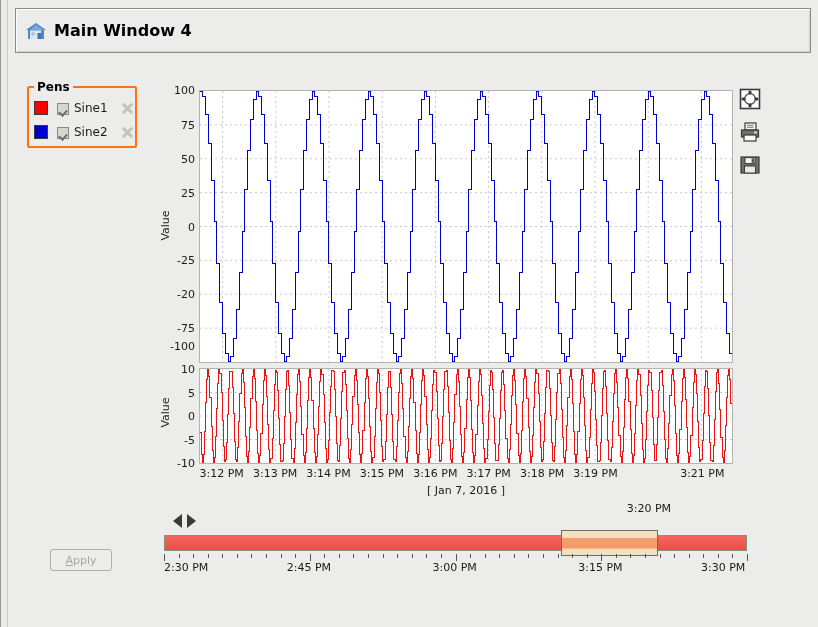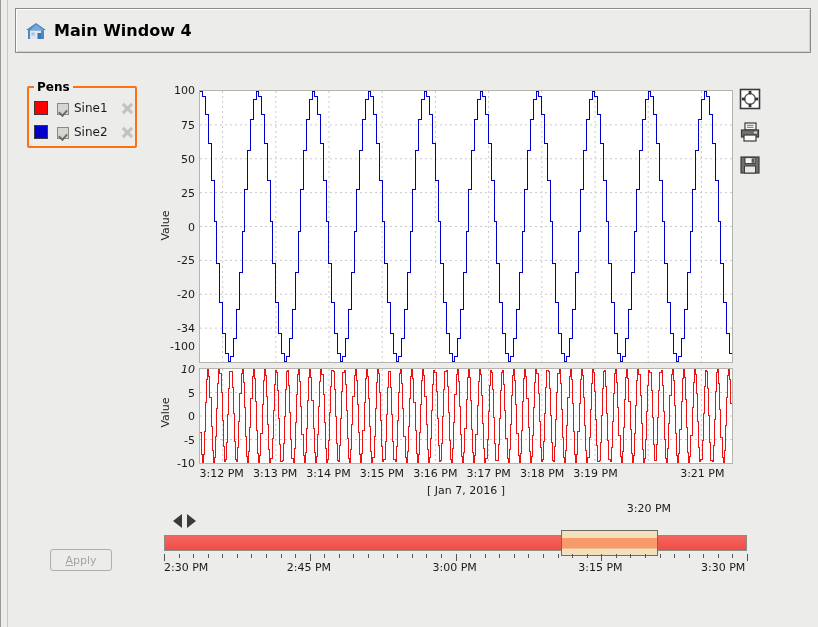--- a/index.html
+++ b/index.html
@@ -277,21 +277,21 @@
         </svg>
     </div>
     <div id="ytick-top" style="position:absolute; left:150px; top:90px; width:44px; height:273px;">
         <div class="ytick" style="top: 0;">100</div>
         <div class="ytick" style="top: 34.875px;">75</div>
         <div class="ytick" style="top: 68.75px;">50</div>
         <div class="ytick" style="top: 102.625px;">25</div>
         <div class="ytick" style="top: 136.5px;">0</div>
         <div class="ytick" style="top: 170.375px;">-25</div>
         <div class="ytick" style="top: 204.25px;">-20</div>
-        <div class="ytick" style="top: 238.125px;">-34</div>
+        <div class="ytick" style="top: 238.125px;">-75</div>
         <div class="ytick" style="top: 256px;">-100</div>
       </div>
 
     <div class="axis-title" style="left:134px; top:406px; width:60px; text-align:center;">Value</div>
     <div class="plot-box" id="plot-bottom">
       <svg id="svg-bottom" width="532" height="94" style="display:block">
           <line x1="0" x2="532" y1="23.5" y2="23.5" stroke="#c9c9c9" stroke-width="1" stroke-dasharray="2,3"></line>
           <line x1="0" x2="532" y1="47" y2="47" stroke="#c9c9c9" stroke-width="1" stroke-dasharray="2,3"></line>
           <line x1="0" x2="532" y1="70.5" y2="70.5" stroke="#c9c9c9" stroke-width="1" stroke-dasharray="2,3"></line>
           <line x1="22.6" x2="22.6" y1="0" y2="94" stroke="#c9c9c9" stroke-width="1" stroke-dasharray="2,3"></line>
@@ -301,21 +301,21 @@
           <line x1="235.4" x2="235.4" y1="0" y2="94" stroke="#c9c9c9" stroke-width="1" stroke-dasharray="2,3"></line>
           <line x1="288.6" x2="288.6" y1="0" y2="94" stroke="#c9c9c9" stroke-width="1" stroke-dasharray="2,3"></line>
           <line x1="341.80000000000007" x2="341.80000000000007" y1="0" y2="94" stroke="#c9c9c9" stroke-width="1" stroke-dasharray="2,3"></line>
           <line x1="395.00000000000006" x2="395.00000000000006" y1="0" y2="94" stroke="#c9c9c9" stroke-width="1" stroke-dasharray="2,3"></line>
           <line x1="448.20000000000005" x2="448.20000000000005" y1="0" y2="94" stroke="#c9c9c9" stroke-width="1" stroke-dasharray="2,3"></line>
           <line x1="501.40000000000003" x2="501.40000000000003" y1="0" y2="94" stroke="#c9c9c9" stroke-width="1" stroke-dasharray="2,3"></line>
           <path d="M0.00,63.07 L1.11,63.07 L1.11,85.62 L2.22,85.62 L2.22,94.00 L3.33,94.00 L3.33,85.14 L4.43,85.14 L4.43,62.30 L5.54,62.30 L5.54,33.85 L6.65,33.85 L6.65,10.22 L7.76,10.22 L7.76,0.08 L8.87,0.08 L8.87,7.14 L9.97,7.14 L9.97,28.82 L11.08,28.82 L11.08,57.17 L12.19,57.17 L12.19,81.79 L13.30,81.79 L13.30,93.65 L14.41,93.65 L14.41,88.40 L15.52,88.40 L15.52,67.97 L16.63,67.97 L16.63,39.85 L17.73,39.85 L17.73,14.35 L18.84,14.35 L18.84,0.82 L19.95,0.82 L19.95,4.23 L21.06,4.23 L21.06,23.32 L22.17,23.32 L22.17,51.10 L23.27,51.10 L23.27,77.37 L24.38,77.37 L24.38,92.50 L25.49,92.50 L25.49,90.95 L26.60,90.95 L26.60,73.28 L27.71,73.28 L27.71,45.97 L28.82,45.97 L28.82,19.04 L29.93,19.04 L29.93,2.36 L31.03,2.36 L31.03,2.05 L32.14,2.05 L32.14,18.23 L33.25,18.23 L33.25,44.95 L34.36,44.95 L34.36,72.43 L35.47,72.43 L35.47,90.58 L36.58,90.58 L36.58,92.75 L37.68,92.75 L37.68,78.14 L38.79,78.14 L38.79,52.12 L39.90,52.12 L39.90,24.21 L41.01,24.21 L41.01,4.67 L42.12,4.67 L42.12,0.64 L43.23,0.64 L43.23,13.62 L44.33,13.62 L44.33,38.84 L45.44,38.84 L45.44,67.05 L46.55,67.05 L46.55,87.91 L47.66,87.91 L47.66,93.76 L48.77,93.76 L48.77,82.47 L49.88,82.47 L49.88,58.17 L50.98,58.17 L50.98,29.77 L52.09,29.77 L52.09,7.69 L53.20,7.69 L53.20,0.03 L54.31,0.03 L54.31,9.59 L55.42,9.59 L55.42,32.87 L56.52,32.87 L56.52,61.33 L57.63,61.33 L57.63,84.54 L58.74,84.54 L58.74,93.98 L59.85,93.98 L59.85,86.19 L60.96,86.19 L60.96,64.03 L62.07,64.03 L62.07,35.63 L63.17,35.63 L63.17,11.39 L64.28,11.39 L64.28,0.22 L65.39,0.22 L65.39,6.19 L66.50,6.19 L66.50,27.14 L67.61,27.14 L67.61,55.36 L68.72,55.36 L68.72,80.52 L69.83,80.52 L69.83,93.39 L70.93,93.39 L70.93,89.24 L72.04,89.24 L72.04,69.61 L73.15,69.61 L73.15,41.68 L74.26,41.68 L74.26,15.70 L75.37,15.70 L75.37,1.20 L76.47,1.20 L76.47,3.50 L77.58,3.50 L77.58,21.75 L78.69,21.75 L78.69,49.25 L79.80,49.25 L79.80,75.94 L80.91,75.94 L80.91,92.01 L82.02,92.01 L82.02,91.57 L83.13,91.57 L83.13,74.79 L84.23,74.79 L84.23,47.82 L85.34,47.82 L85.34,20.55 L86.45,20.55 L86.45,2.98 L87.56,2.98 L87.56,1.55 L88.67,1.55 L88.67,16.79 L89.78,16.79 L89.78,43.11 L90.88,43.11 L90.88,70.85 L91.99,70.85 L91.99,89.85 L93.10,89.85 L93.10,93.14 L94.21,93.14 L94.21,79.50 L95.32,79.50 L95.32,53.95 L96.42,53.95 L96.42,25.85 L97.53,25.85 L97.53,5.50 L98.64,5.50 L98.64,0.38 L99.75,0.38 L99.75,12.35 L100.86,12.35 L100.86,37.03 L101.97,37.03 L101.97,65.36 L103.08,65.36 L103.08,86.97 L104.18,86.97 L104.18,93.91 L105.29,93.91 L105.29,83.65 L106.40,83.65 L106.40,59.95 L107.51,59.95 L107.51,31.50 L108.62,31.50 L108.62,8.74 L109.72,8.74 L109.72,0.00 L110.83,0.00 L110.83,8.50 L111.94,8.50 L111.94,31.12 L113.05,31.12 L113.05,59.56 L114.16,59.56 L114.16,83.40 L115.27,83.40 L115.27,93.89 L116.38,93.89 L116.38,87.18 L117.48,87.18 L117.48,65.74 L118.59,65.74 L118.59,37.43 L119.70,37.43 L119.70,12.63 L120.81,12.63 L120.81,0.43 L121.92,0.43 L121.92,5.31 L123.03,5.31 L123.03,25.48 L124.13,25.48 L124.13,53.54 L125.24,53.54 L125.24,79.20 L126.35,79.20 L126.35,93.06 L127.46,93.06 L127.46,90.02 L128.57,90.02 L128.57,71.21 L129.67,71.21 L129.67,43.52 L130.78,43.52 L130.78,17.10 L131.89,17.10 L131.89,1.65 L133.00,1.65 L133.00,2.83 L134.11,2.83 L134.11,20.21 L135.22,20.21 L135.22,47.41 L136.32,47.41 L136.32,74.46 L137.43,74.46 L137.43,91.44 L138.54,91.44 L138.54,92.12 L139.65,92.12 L139.65,76.26 L140.76,76.26 L140.76,49.66 L141.87,49.66 L141.87,22.09 L142.97,22.09 L142.97,3.66 L144.08,3.66 L144.08,1.11 L145.19,1.11 L145.19,15.40 L146.30,15.40 L146.30,41.27 L147.41,41.27 L147.41,69.25 L148.52,69.25 L148.52,89.06 L149.63,89.06 L149.63,93.45 L150.73,93.45 L150.73,80.81 L151.84,80.81 L151.84,55.77 L152.95,55.77 L152.95,27.51 L154.06,27.51 L154.06,6.40 L155.17,6.40 L155.17,0.18 L156.28,0.18 L156.28,11.13 L157.38,11.13 L157.38,35.23 L158.49,35.23 L158.49,63.65 L159.60,63.65 L159.60,85.96 L160.71,85.96 L160.71,93.99 L161.82,93.99 L161.82,84.78 L162.93,84.78 L162.93,61.72 L164.03,61.72 L164.03,33.26 L165.14,33.26 L165.14,9.84 L166.25,9.84 L166.25,0.04 L167.36,0.04 L167.36,7.47 L168.47,7.47 L168.47,29.39 L169.57,29.39 L169.57,57.77 L170.68,57.77 L170.68,82.20 L171.79,82.20 L171.79,93.72 L172.90,93.72 L172.90,88.11 L174.01,88.11 L174.01,67.42 L175.12,67.42 L175.12,39.24 L176.22,39.24 L176.22,13.91 L177.33,13.91 L177.33,0.71 L178.44,0.71 L178.44,4.49 L179.55,4.49 L179.55,23.86 L180.66,23.86 L180.66,51.71 L181.77,51.71 L181.77,77.83 L182.88,77.83 L182.88,92.65 L183.98,92.65 L183.98,90.73 L185.09,90.73 L185.09,72.77 L186.20,72.77 L186.20,45.36 L187.31,45.36 L187.31,18.55 L188.42,18.55 L188.42,2.18 L189.53,2.18 L189.53,2.24 L190.63,2.24 L190.63,18.71 L191.74,18.71 L191.74,45.56 L192.85,45.56 L192.85,72.94 L193.96,72.94 L193.96,90.80 L195.07,90.80 L195.07,92.60 L196.18,92.60 L196.18,77.68 L197.28,77.68 L197.28,51.50 L198.39,51.50 L198.39,23.68 L199.50,23.68 L199.50,4.40 L200.61,4.40 L200.61,0.75 L201.72,0.75 L201.72,14.06 L202.82,14.06 L202.82,39.45 L203.93,39.45 L203.93,67.60 L205.04,67.60 L205.04,88.21 L206.15,88.21 L206.15,93.70 L207.26,93.70 L207.26,82.06 L208.37,82.06 L208.37,57.57 L209.47,57.57 L209.47,29.20 L210.58,29.20 L210.58,7.36 L211.69,7.36 L211.69,0.05 L212.80,0.05 L212.80,9.96 L213.91,9.96 L213.91,33.45 L215.02,33.45 L215.02,61.91 L216.13,61.91 L216.13,84.90 L217.23,84.90 L217.23,93.99 L218.34,93.99 L218.34,85.85 L219.45,85.85 L219.45,63.46 L220.56,63.46 L220.56,35.03 L221.67,35.03 L221.67,11.00 L222.78,11.00 L222.78,0.16 L223.88,0.16 L223.88,6.50 L224.99,6.50 L224.99,27.70 L226.10,27.70 L226.10,55.97 L227.21,55.97 L227.21,80.95 L228.32,80.95 L228.32,93.48 L229.43,93.48 L229.43,88.97 L230.53,88.97 L230.53,69.07 L231.64,69.07 L231.64,41.07 L232.75,41.07 L232.75,15.25 L233.86,15.25 L233.86,1.07 L234.97,1.07 L234.97,3.74 L236.07,3.74 L236.07,22.27 L237.18,22.27 L237.18,49.87 L238.29,49.87 L238.29,76.42 L239.40,76.42 L239.40,92.18 L240.51,92.18 L240.51,91.37 L241.62,91.37 L241.62,74.29 L242.72,74.29 L242.72,47.21 L243.83,47.21 L243.83,20.04 L244.94,20.04 L244.94,2.76 L246.05,2.76 L246.05,1.71 L247.16,1.71 L247.16,17.26 L248.27,17.26 L248.27,43.72 L249.38,43.72 L249.38,71.38 L250.48,71.38 L250.48,90.10 L251.59,90.10 L251.59,93.02 L252.70,93.02 L252.70,79.05 L253.81,79.05 L253.81,53.34 L254.92,53.34 L254.92,25.30 L256.03,25.30 L256.03,5.22 L257.13,5.22 L257.13,0.46 L258.24,0.46 L258.24,12.77 L259.35,12.77 L259.35,37.63 L260.46,37.63 L260.46,65.93 L261.57,65.93 L261.57,87.29 L262.68,87.29 L262.68,93.87 L263.78,93.87 L263.78,83.27 L264.89,83.27 L264.89,59.36 L266.00,59.36 L266.00,30.93 L267.11,30.93 L267.11,8.38 L268.22,8.38 L268.22,0.00 L269.32,0.00 L269.32,8.86 L270.43,8.86 L270.43,31.70 L271.54,31.70 L271.54,60.15 L272.65,60.15 L272.65,83.78 L273.76,83.78 L273.76,93.92 L274.87,93.92 L274.87,86.86 L275.98,86.86 L275.98,65.18 L277.08,65.18 L277.08,36.83 L278.19,36.83 L278.19,12.21 L279.30,12.21 L279.30,0.35 L280.41,0.35 L280.41,5.60 L281.52,5.60 L281.52,26.03 L282.63,26.03 L282.63,54.15 L283.73,54.15 L283.73,79.65 L284.84,79.65 L284.84,93.18 L285.95,93.18 L285.95,89.77 L287.06,89.77 L287.06,70.68 L288.17,70.68 L288.17,42.90 L289.27,42.90 L289.27,16.63 L290.38,16.63 L290.38,1.50 L291.49,1.50 L291.49,3.05 L292.60,3.05 L292.60,20.72 L293.71,20.72 L293.71,48.03 L294.82,48.03 L294.82,74.96 L295.93,74.96 L295.93,91.64 L297.03,91.64 L297.03,91.95 L298.14,91.95 L298.14,75.77 L299.25,75.77 L299.25,49.05 L300.36,49.05 L300.36,21.57 L301.47,21.57 L301.47,3.42 L302.57,3.42 L302.57,1.25 L303.68,1.25 L303.68,15.86 L304.79,15.86 L304.79,41.88 L305.90,41.88 L305.90,69.79 L307.01,69.79 L307.01,89.33 L308.12,89.33 L308.12,93.36 L309.23,93.36 L309.23,80.38 L310.33,80.38 L310.33,55.16 L311.44,55.16 L311.44,26.95 L312.55,26.95 L312.55,6.09 L313.66,6.09 L313.66,0.24 L314.77,0.24 L314.77,11.53 L315.88,11.53 L315.88,35.83 L316.98,35.83 L316.98,64.23 L318.09,64.23 L318.09,86.31 L319.20,86.31 L319.20,93.97 L320.31,93.97 L320.31,84.41 L321.42,84.41 L321.42,61.13 L322.52,61.13 L322.52,32.67 L323.63,32.67 L323.63,9.46 L324.74,9.46 L324.74,0.02 L325.85,0.02 L325.85,7.81 L326.96,7.81 L326.96,29.97 L328.07,29.97 L328.07,58.37 L329.18,58.37 L329.18,82.61 L330.28,82.61 L330.28,93.78 L331.39,93.78 L331.39,87.81 L332.50,87.81 L332.50,66.86 L333.61,66.86 L333.61,38.64 L334.72,38.64 L334.72,13.48 L335.82,13.48 L335.82,0.61 L336.93,0.61 L336.93,4.76 L338.04,4.76 L338.04,24.39 L339.15,24.39 L339.15,52.32 L340.26,52.32 L340.26,78.30 L341.37,78.30 L341.37,92.80 L342.48,92.80 L342.48,90.50 L343.58,90.50 L343.58,72.25 L344.69,72.25 L344.69,44.75 L345.80,44.75 L345.80,18.06 L346.91,18.06 L346.91,1.99 L348.02,1.99 L348.02,2.43 L349.13,2.43 L349.13,19.21 L350.23,19.21 L350.23,46.18 L351.34,46.18 L351.34,73.45 L352.45,73.45 L352.45,91.02 L353.56,91.02 L353.56,92.45 L354.67,92.45 L354.67,77.21 L355.77,77.21 L355.77,50.89 L356.88,50.89 L356.88,23.15 L357.99,23.15 L357.99,4.15 L359.10,4.15 L359.10,0.86 L360.21,0.86 L360.21,14.50 L361.32,14.50 L361.32,40.05 L362.43,40.05 L362.43,68.15 L363.53,68.15 L363.53,88.50 L364.64,88.50 L364.64,93.62 L365.75,93.62 L365.75,81.65 L366.86,81.65 L366.86,56.97 L367.97,56.97 L367.97,28.64 L369.07,28.64 L369.07,7.03 L370.18,7.03 L370.18,0.09 L371.29,0.09 L371.29,10.35 L372.40,10.35 L372.40,34.05 L373.51,34.05 L373.51,62.50 L374.62,62.50 L374.62,85.26 L375.73,85.26 L375.73,94.00 L376.83,94.00 L376.83,85.50 L377.94,85.50 L377.94,62.88 L379.05,62.88 L379.05,34.44 L380.16,34.44 L380.16,10.60 L381.27,10.60 L381.27,0.11 L382.38,0.11 L382.38,6.82 L383.48,6.82 L383.48,28.26 L384.59,28.26 L384.59,56.57 L385.70,56.57 L385.70,81.37 L386.81,81.37 L386.81,93.57 L387.92,93.57 L387.92,88.69 L389.02,88.69 L389.02,68.52 L390.13,68.52 L390.13,40.46 L391.24,40.46 L391.24,14.80 L392.35,14.80 L392.35,0.94 L393.46,0.94 L393.46,3.98 L394.57,3.98 L394.57,22.79 L395.68,22.79 L395.68,50.48 L396.78,50.48 L396.78,76.90 L397.89,76.90 L397.89,92.35 L399.00,92.35 L399.00,91.17 L400.11,91.17 L400.11,73.79 L401.22,73.79 L401.22,46.59 L402.32,46.59 L402.32,19.54 L403.43,19.54 L403.43,2.56 L404.54,2.56 L404.54,1.88 L405.65,1.88 L405.65,17.74 L406.76,17.74 L406.76,44.34 L407.87,44.34 L407.87,71.91 L408.98,71.91 L408.98,90.34 L410.08,90.34 L410.08,92.89 L411.19,92.89 L411.19,78.60 L412.30,78.60 L412.30,52.73 L413.41,52.73 L413.41,24.75 L414.52,24.75 L414.52,4.94 L415.63,4.94 L415.63,0.55 L416.73,0.55 L416.73,13.19 L417.84,13.19 L417.84,38.23 L418.95,38.23 L418.95,66.49 L420.06,66.49 L420.06,87.60 L421.17,87.60 L421.17,93.82 L422.27,93.82 L422.27,82.87 L423.38,82.87 L423.38,58.77 L424.49,58.77 L424.49,30.35 L425.60,30.35 L425.60,8.04 L426.71,8.04 L426.71,0.01 L427.82,0.01 L427.82,9.22 L428.93,9.22 L428.93,32.28 L430.03,32.28 L430.03,60.74 L431.14,60.74 L431.14,84.16 L432.25,84.16 L432.25,93.96 L433.36,93.96 L433.36,86.53 L434.47,86.53 L434.47,64.61 L435.57,64.61 L435.57,36.23 L436.68,36.23 L436.68,11.80 L437.79,11.80 L437.79,0.28 L438.90,0.28 L438.90,5.89 L440.01,5.89 L440.01,26.58 L441.12,26.58 L441.12,54.76 L442.23,54.76 L442.23,80.09 L443.33,80.09 L443.33,93.29 L444.44,93.29 L444.44,89.51 L445.55,89.51 L445.55,70.14 L446.66,70.14 L446.66,42.29 L447.77,42.29 L447.77,16.17 L448.88,16.17 L448.88,1.35 L449.98,1.35 L449.98,3.27 L451.09,3.27 L451.09,21.23 L452.20,21.23 L452.20,48.64 L453.31,48.64 L453.31,75.45 L454.42,75.45 L454.42,91.82 L455.52,91.82 L455.52,91.76 L456.63,91.76 L456.63,75.29 L457.74,75.29 L457.74,48.44 L458.85,48.44 L458.85,21.06 L459.96,21.06 L459.96,3.20 L461.07,3.20 L461.07,1.40 L462.18,1.40 L462.18,16.32 L463.28,16.32 L463.28,42.50 L464.39,42.50 L464.39,70.32 L465.50,70.32 L465.50,89.60 L466.61,89.60 L466.61,93.25 L467.72,93.25 L467.72,79.94 L468.82,79.94 L468.82,54.55 L469.93,54.55 L469.93,26.40 L471.04,26.40 L471.04,5.79 L472.15,5.79 L472.15,0.30 L473.26,0.30 L473.26,11.94 L474.37,11.94 L474.37,36.43 L475.48,36.43 L475.48,64.80 L476.58,64.80 L476.58,86.64 L477.69,86.64 L477.69,93.95 L478.80,93.95 L478.80,84.04 L479.91,84.04 L479.91,60.55 L481.02,60.55 L481.02,32.09 L482.13,32.09 L482.13,9.10 L483.23,9.10 L483.23,0.01 L484.34,0.01 L484.34,8.15 L485.45,8.15 L485.45,30.54 L486.56,30.54 L486.56,58.97 L487.67,58.97 L487.67,83.00 L488.77,83.00 L488.77,93.84 L489.88,93.84 L489.88,87.50 L490.99,87.50 L490.99,66.30 L492.10,66.30 L492.10,38.03 L493.21,38.03 L493.21,13.05 L494.32,13.05 L494.32,0.52 L495.43,0.52 L495.43,5.03 L496.53,5.03 L496.53,24.93 L497.64,24.93 L497.64,52.93 L498.75,52.93 L498.75,78.75 L499.86,78.75 L499.86,92.93 L500.97,92.93 L500.97,90.26 L502.07,90.26 L502.07,71.73 L503.18,71.73 L503.18,44.13 L504.29,44.13 L504.29,17.58 L505.40,17.58 L505.40,1.82 L506.51,1.82 L506.51,2.63 L507.62,2.63 L507.62,19.71 L508.73,19.71 L508.73,46.79 L509.83,46.79 L509.83,73.96 L510.94,73.96 L510.94,91.24 L512.05,91.24 L512.05,92.29 L513.16,92.29 L513.16,76.74 L514.27,76.74 L514.27,50.28 L515.38,50.28 L515.38,22.62 L516.48,22.62 L516.48,3.90 L517.59,3.90 L517.59,0.98 L518.70,0.98 L518.70,14.95 L519.81,14.95 L519.81,40.66 L520.92,40.66 L520.92,68.70 L522.02,68.70 L522.02,88.78 L523.13,88.78 L523.13,93.54 L524.24,93.54 L524.24,81.23 L525.35,81.23 L525.35,56.37 L526.46,56.37 L526.46,28.07 L527.57,28.07 L527.57,6.71 L528.68,6.71 L528.68,0.13 L529.78,0.13 L529.78,10.73 L530.89,10.73 L530.89,34.64 L532.00,34.64 L532.00,63.07" fill="none" stroke="#ee1111" stroke-width="1" shape-rendering="crispEdges"></path>
         </svg>
     </div>
     <div id="ytick-bottom" style="position:absolute; left:150px; top:368px; width:44px; height:96px;">
-        <div class="ytick" style="top: 1px; font-style: italic;">10</div>
+        <div class="ytick" style="top: 1px;">10</div>
         <div class="ytick" style="top: 24.5px;">5</div>
         <div class="ytick" style="top: 48px;">0</div>
         <div class="ytick" style="top: 71.5px;">-5</div>
         <div class="ytick" style="top: 95px;">-10</div>
       </div>
 
     <div id="xtick-row" style="position:absolute; left:198px; top:467px; width:534px; height:14px;">
         <div class="xtick" style="left: 22.7px;">3:12 PM</div>
         <div class="xtick" style="left: 76.1px;">3:13 PM</div>
         <div class="xtick" style="left: 129.5px;">3:14 PM</div>

